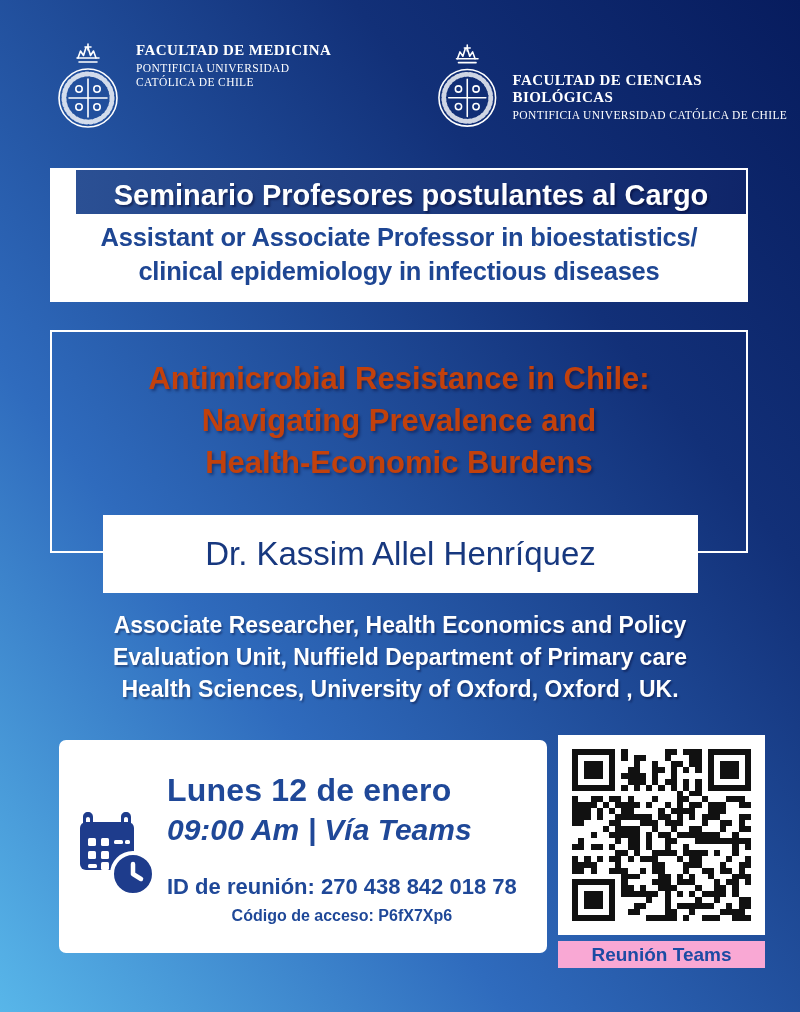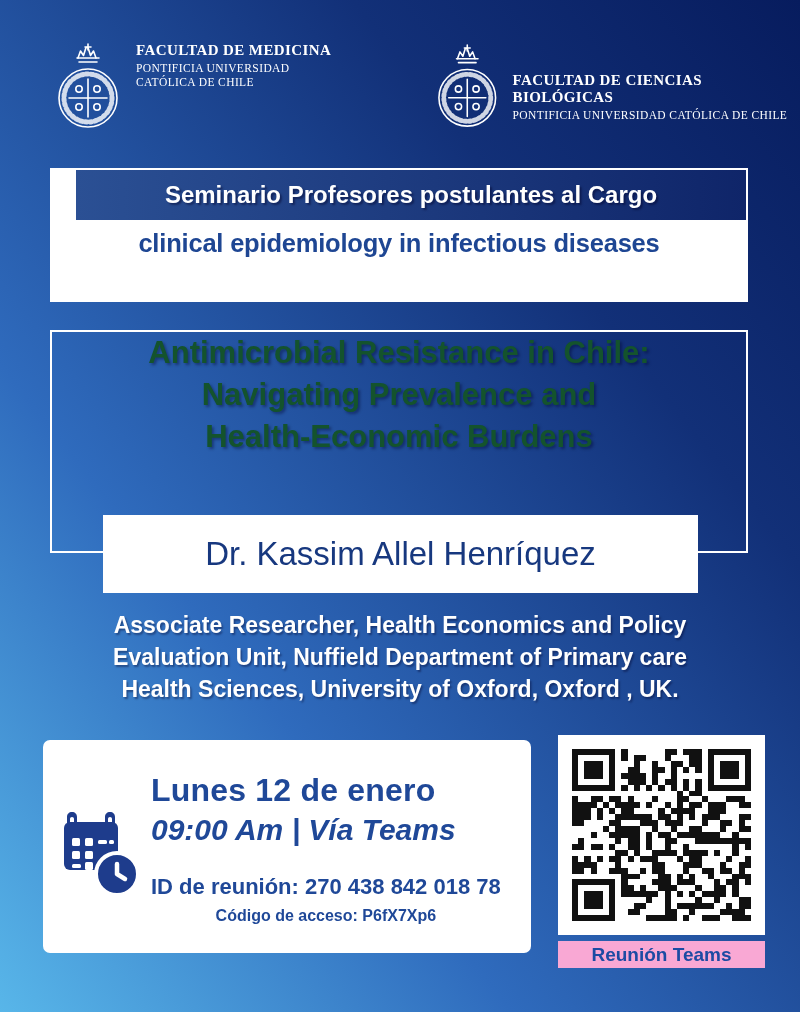--- a/index.html
+++ b/index.html
@@ -10,37 +10,37 @@
 
   
   .logo-seal{width:64px;height:96px;}
   .logo-text{color:#fff;font-family:"Liberation Serif",serif;}
   .logo-l1{font-size:15px;font-weight:bold;letter-spacing:.4px;}
   .logo-l2{font-size:11.5px;margin-top:3px;letter-spacing:.4px;}
   .logo-l3{font-size:11.5px;margin-top:2px;letter-spacing:.4px;}
 
   
   .sem-box{left:50px;top:168px;width:694px;height:130px;border:2px solid #fff;background:#fff;}
-  .sem-band{height:50px;background:linear-gradient(90deg,#2b5094 0%,#0f2569 100%);
-            color:#fff;font-size:24px;font-weight:bold;text-align:center;line-height:50px;
+  .sem-band{height:44px;background:linear-gradient(90deg,#2b5094 0%,#0f2569 100%);
+            color:#fff;font-size:29px;font-weight:bold;text-align:center;line-height:50px;
             text-shadow:2px 2px 2px rgba(0,0,40,.45);margin-left:24px;}
   .sem-sub{padding-top:6px;text-align:center;color:#1e4693;font-weight:bold;
            font-size:25.5px;line-height:34px;letter-spacing:-.2px;}
 
   
   .talk-box{left:50px;top:330px;width:694px;height:219px;border:2px solid #fff;}
-  .talk-title{text-align:center;color:#14532d;font-weight:bold;
+  .talk-title{padding-top:26px;text-align:center;color:#c2410c;font-weight:bold;
               font-size:31px;line-height:42px;text-shadow:2px 2px 3px rgba(0,0,40,.4);}
   .speaker-box{left:103px;top:515px;width:595px;height:78px;background:#fff;
                text-align:center;line-height:78px;color:#17387f;font-weight:normal;font-size:33px;}
   .affil{left:50px;top:609px;width:700px;text-align:center;color:#fff;font-weight:bold;
          font-size:23px;line-height:32px;text-shadow:1.5px 1.5px 2px rgba(0,0,40,.4);}
 
   
-  .event-card{left:43px;top:740px;width:488px;height:213px;background:#fff;border-radius:7px;}
+  .event-card{left:59px;top:740px;width:488px;height:213px;background:#fff;border-radius:7px;}
   .cal-icon{position:absolute;left:17px;top:70px;width:82px;height:92px;}
   .event-text{position:absolute;left:108px;top:32px;color:#1f4898;font-weight:bold;}
   .ev-date{font-size:32px;line-height:36px;letter-spacing:.2px;}
   .ev-time{font-size:30px;line-height:36px;margin-top:4px;font-style:italic;}
   .ev-id{font-size:22px;line-height:29px;margin-top:24px;}
   .ev-code{font-size:16px;line-height:29px;text-align:center;}
 
   
   .qr-card{left:558px;top:735px;width:207px;height:200px;background:#fff;}
   .qr-inner{position:absolute;left:14px;top:14px;width:179px;height:172px;}
@@ -90,20 +90,21 @@
   </svg>
   <div class="logo-text" style="margin-left:14px;margin-top:30px;">
     <div class="logo-l1">FACULTAD DE CIENCIAS BIOLÓGICAS</div>
     <div class="logo-l2">PONTIFICIA UNIVERSIDAD CATÓLICA DE CHILE</div>
   </div>
 </div>
 
 <div class="abs sem-box">
   <div class="sem-band">Seminario Profesores postulantes al Cargo</div>
   <div class="sem-sub">
+    <div>Assistant or Associate Professor in bioestatistics/</div>
     <div>clinical epidemiology in infectious diseases</div>
   </div>
 </div>
 
 <div class="abs talk-box">
   <div class="talk-title">
     <div>Antimicrobial Resistance in Chile:</div>
     <div>Navigating Prevalence and</div>
     <div>Health-Economic Burdens</div>
   </div>

